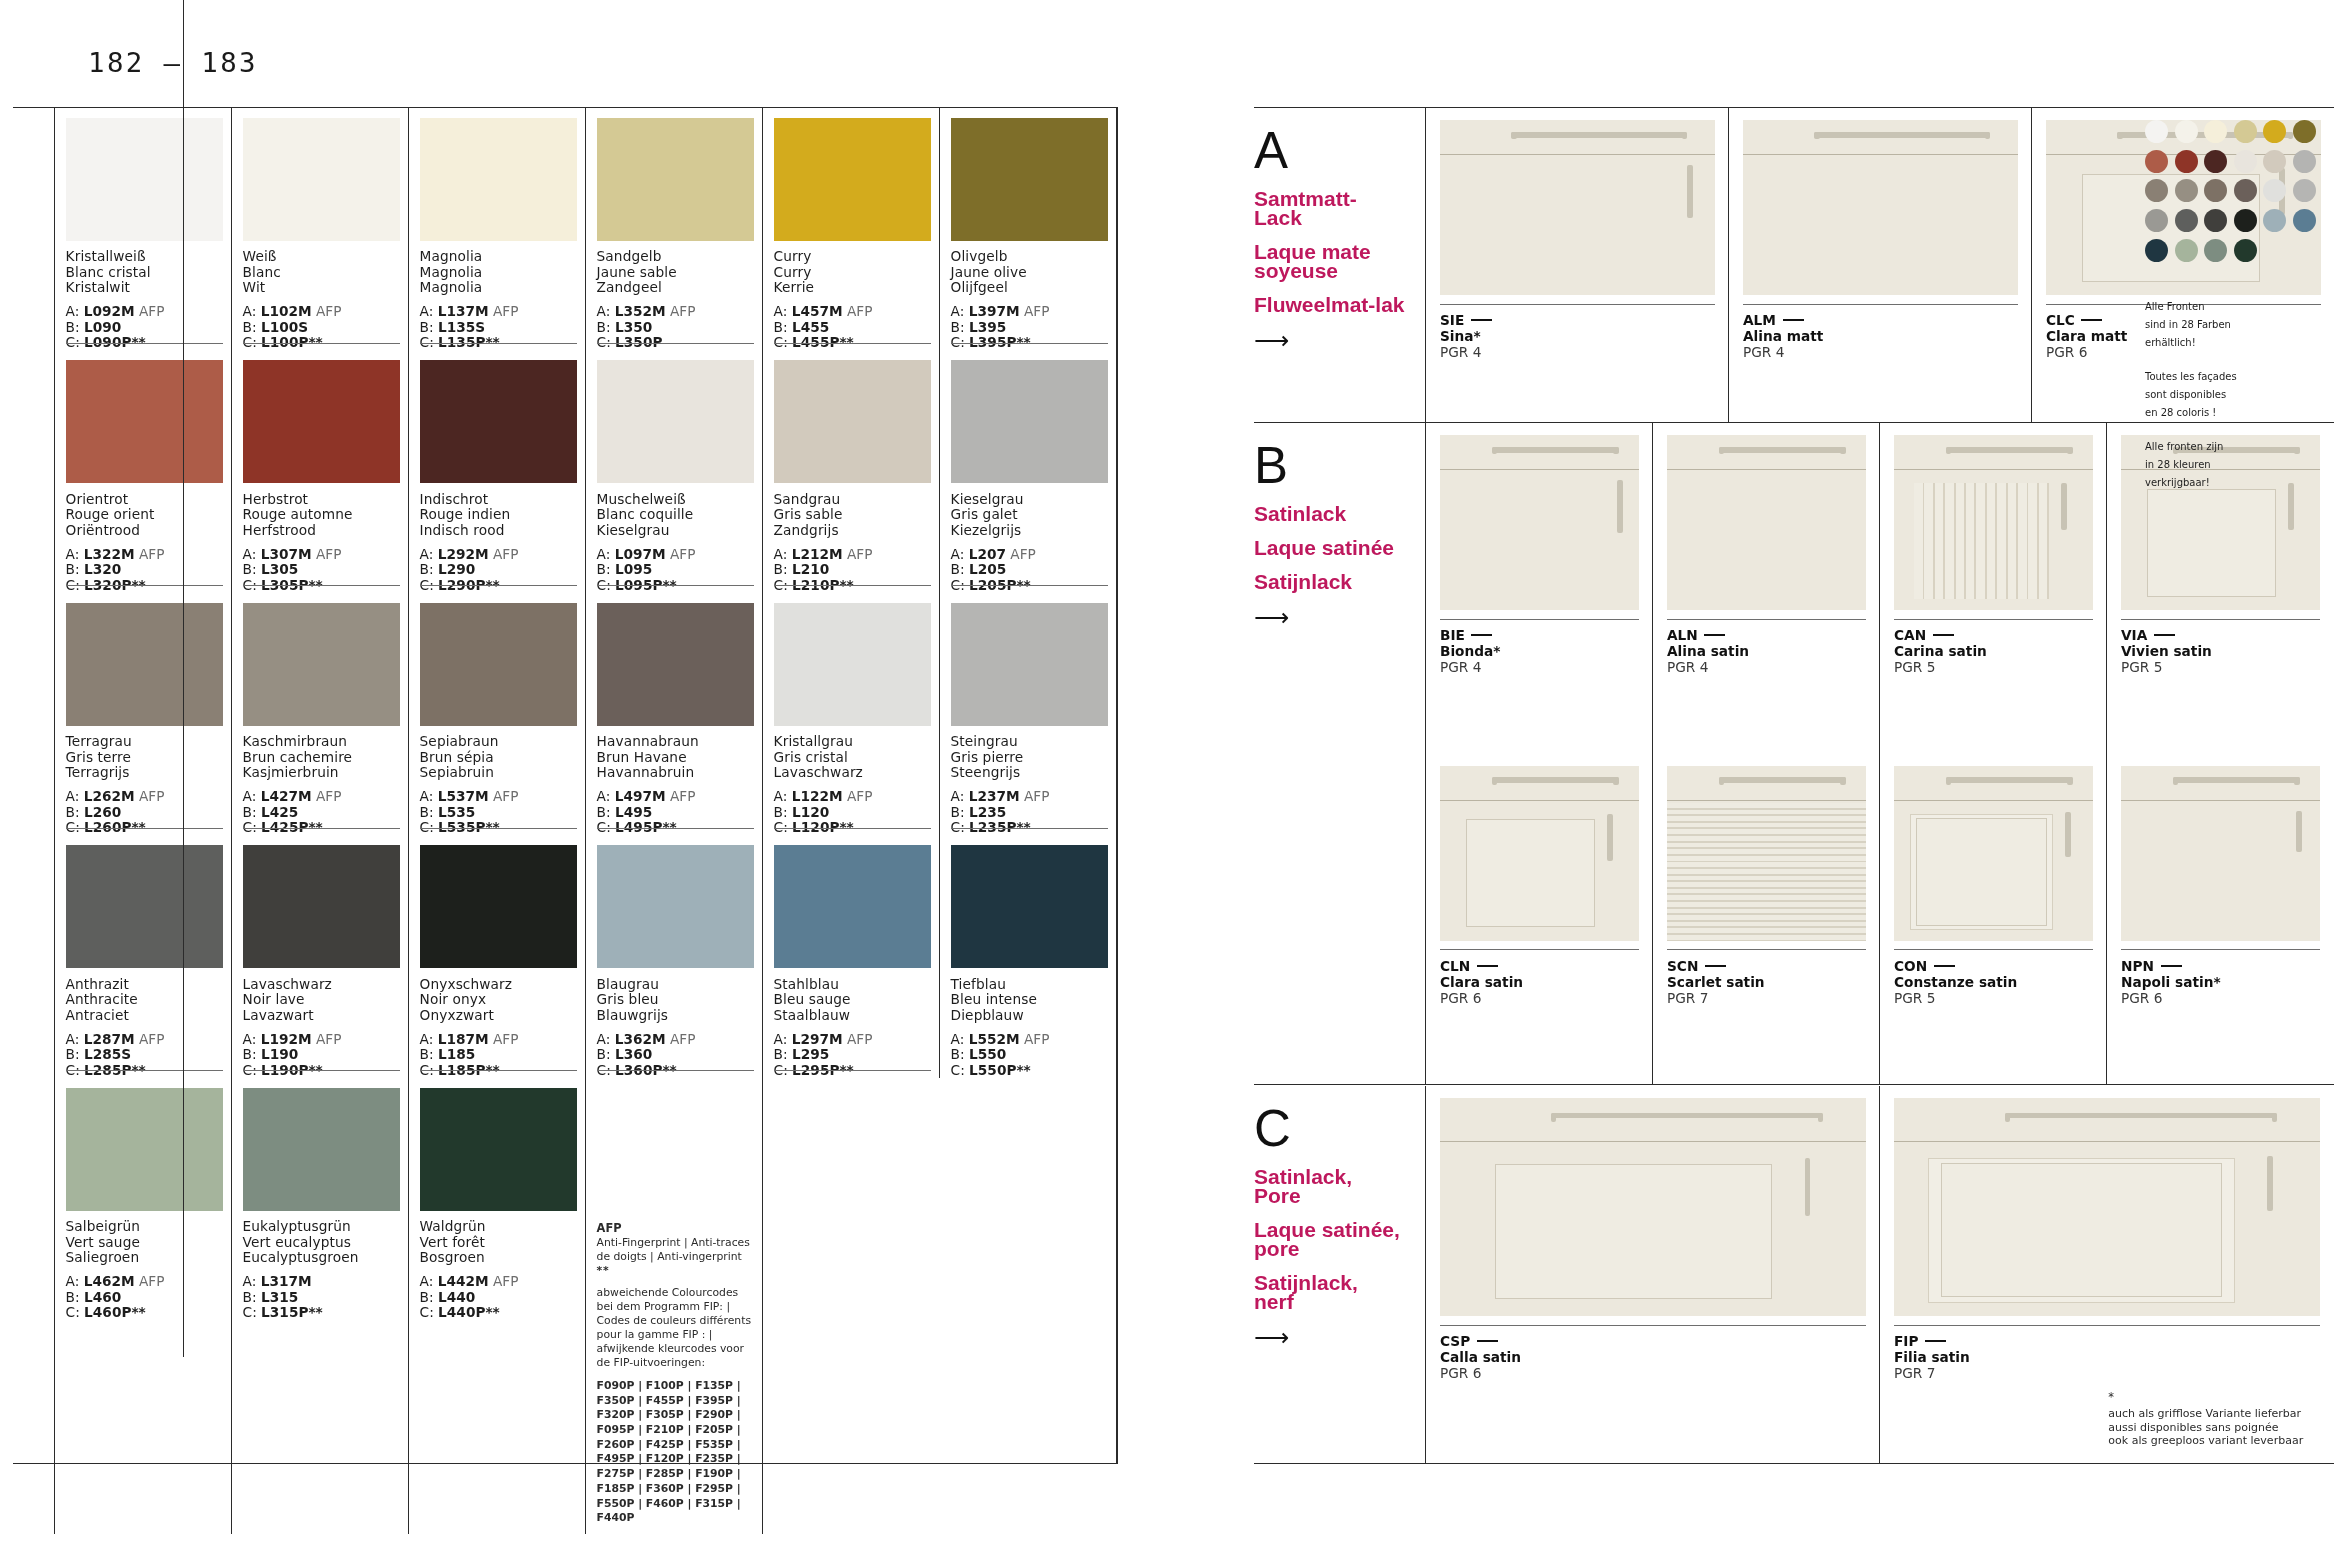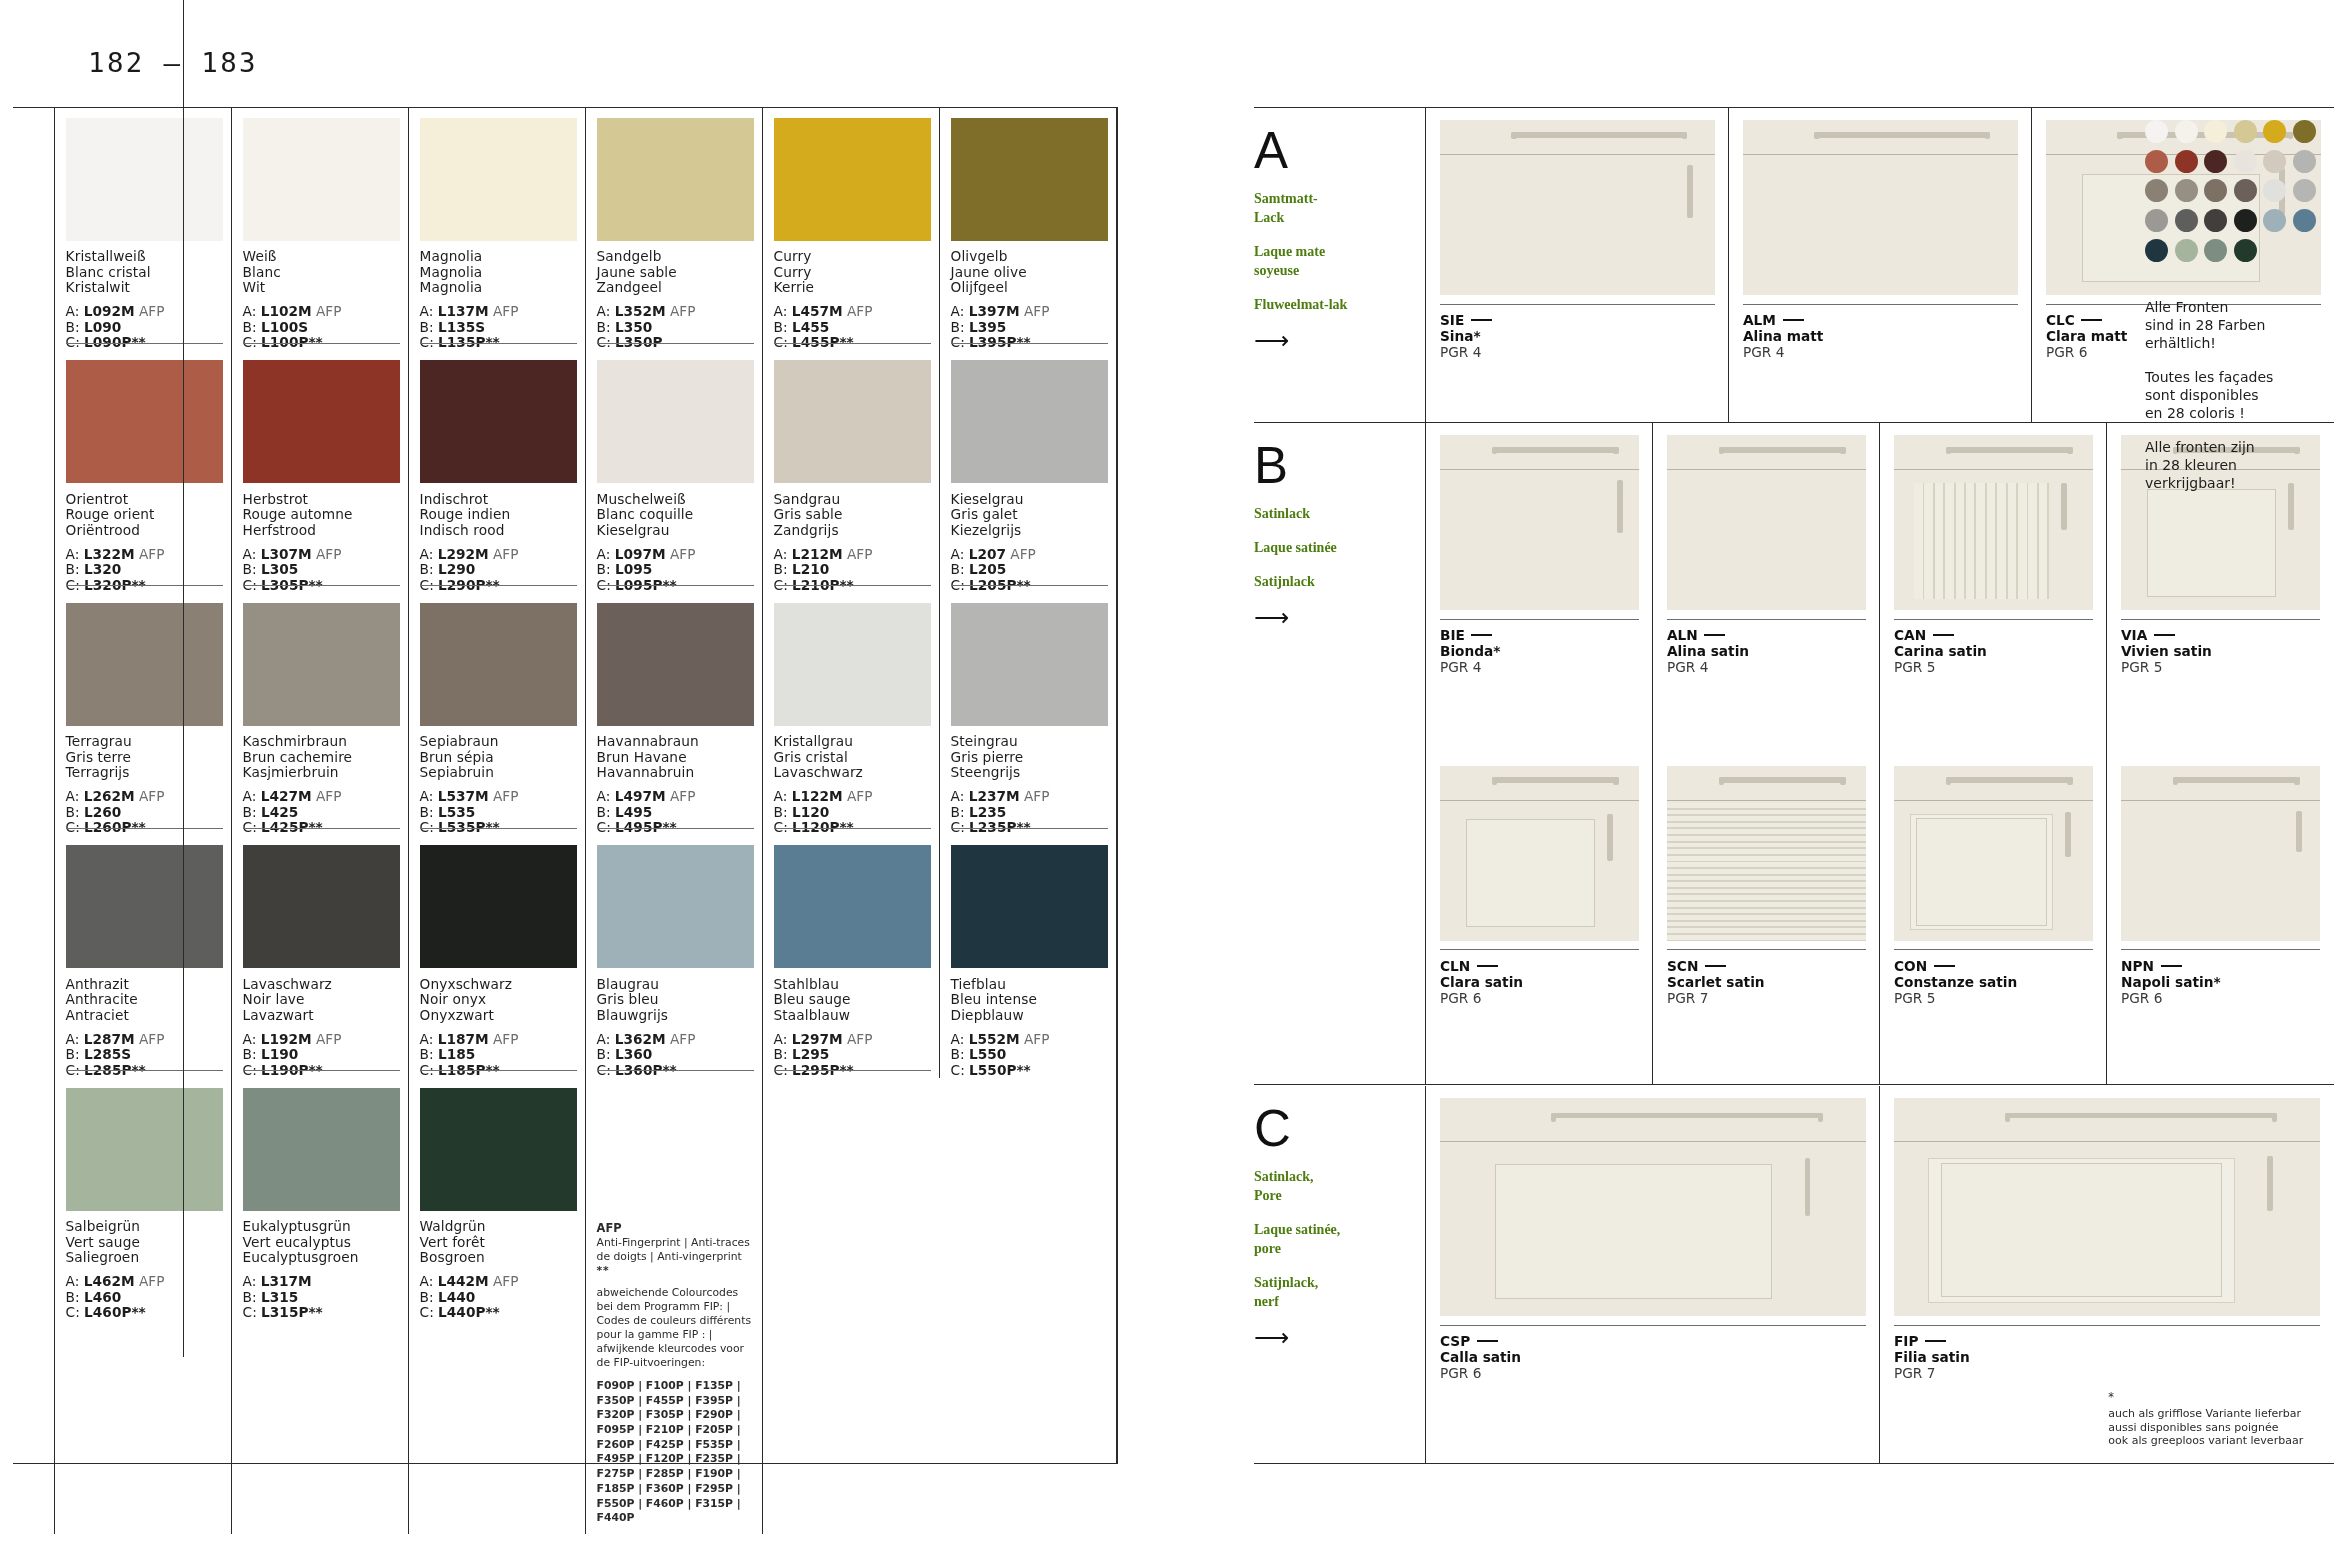--- a/index.html
+++ b/index.html
@@ -90,23 +90,23 @@
   .sec-label {
     width: 171px; flex: 0 0 171px;
     padding: 17px 19px 0 0;
   }
   .sec-letter {
     font-size: 51px; line-height: 51px; font-weight: 400;
     color: #111; margin-bottom: 13.2px;
     font-family: "Liberation Sans", sans-serif;
   }
   .sec-term {
-    font-size: 14px; line-height: 19px; font-weight: 700;
-    color: #4d7c0f; margin-bottom: 15px;
-    font-family: Liberation Serif, serif;
+    font-size: 21px; line-height: 19px; font-weight: 700;
+    color: #be185d; margin-bottom: 15px;
+    font-family: Liberation Sans, sans-serif;
   }
   .sec-arrow { font-size: 24.6px; line-height: 24.6px; color: #111; }
 
   .doors { flex: 1 1 auto; display: flex; }
   .door-col {
     position: relative;
     border-left: 1.1px solid #2b2b2b;
     padding: 12.3px 13.2px 12.3px 14px;
     display: flex; flex-direction: column;
   }
@@ -163,21 +163,21 @@
     position: absolute; left: 2145px; top: 107px;
     width: 189px; height: 1357px;
     padding: 13.2px 5.7px 0 0;
   }
   .dots {
     display: grid; grid-template-columns: repeat(6, 1fr);
     gap: 6.6px 6.6px; width: 169px; margin-bottom: 36px;
   }
   .dot { width: 23px; height: 23px; border-radius: 50%; }
   .side-note {
-    font-size: 14px; line-height: 18px; color: #1d1d1d;
+    font-size: 10px; line-height: 18px; color: #1d1d1d;
     margin-bottom: 16px;
   }
   .sidebar-rule {
     position: absolute; left: 183px; top: 0; width: 1.3px;
     height: 1357px; background: #2b2b2b;
   }
   
   .legend-note {
     position: absolute; right: 5.7px; bottom: 15px;
     width: 220px;

